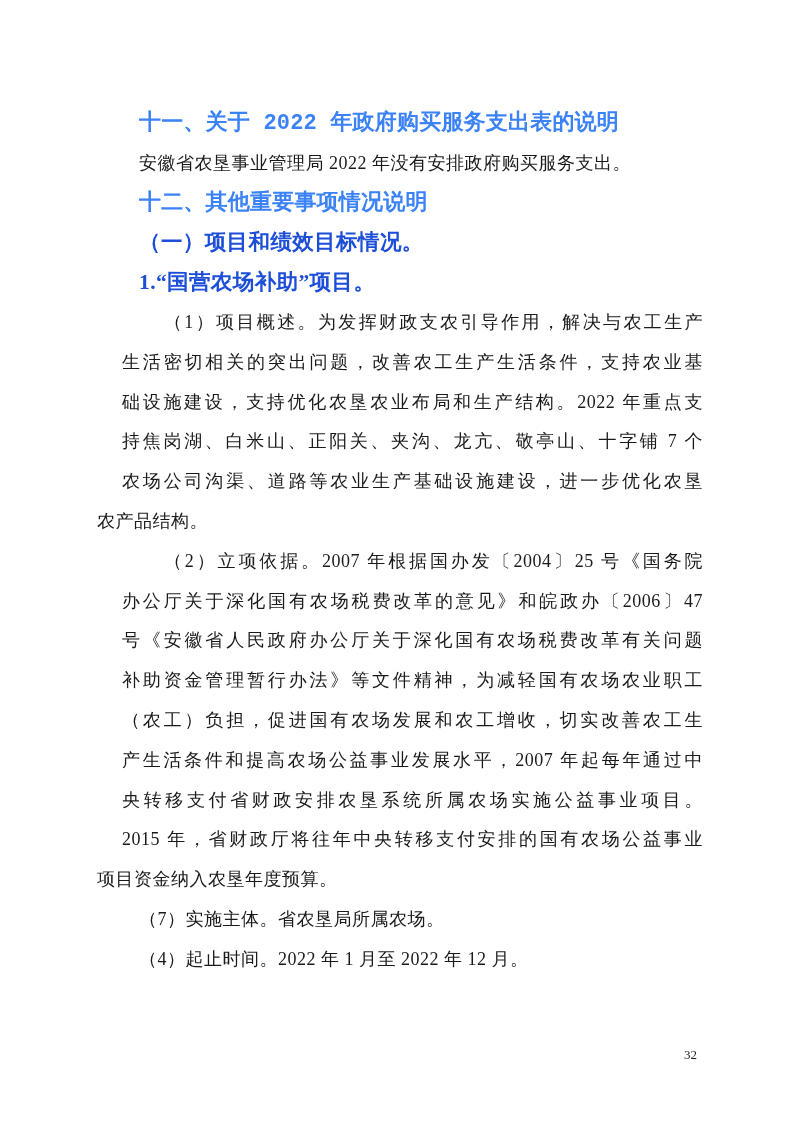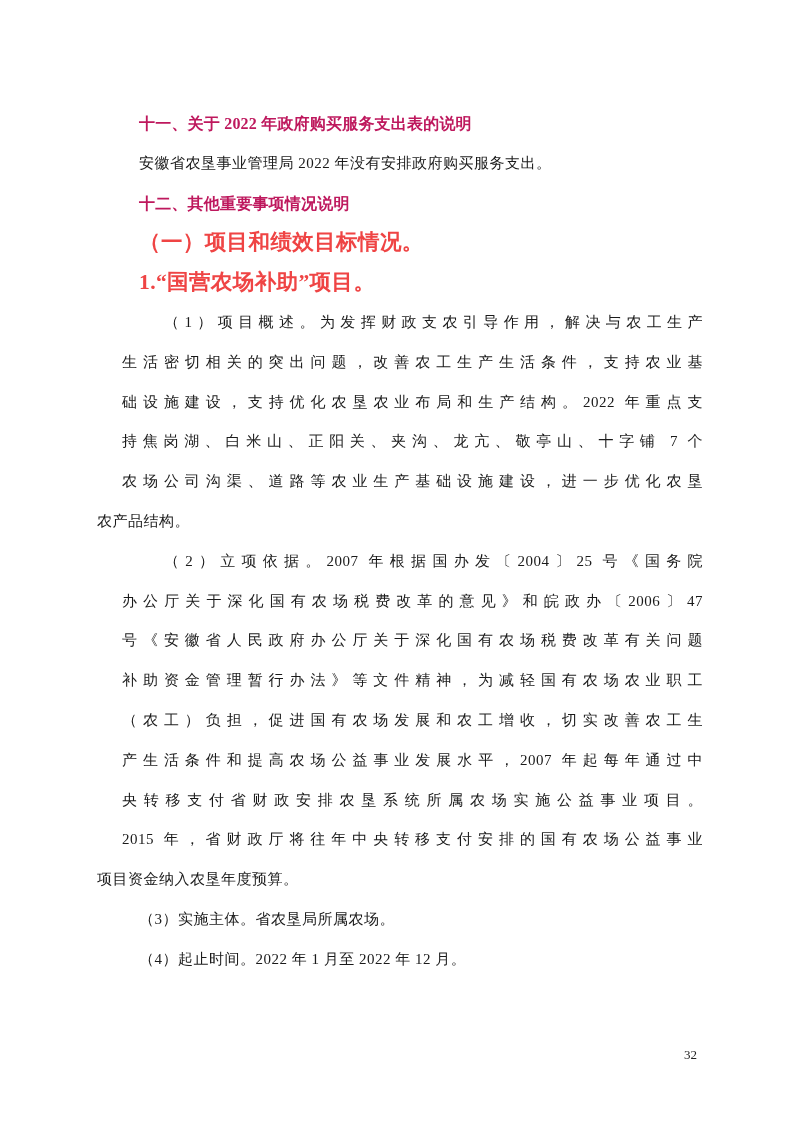--- a/index.html
+++ b/index.html
@@ -19,44 +19,44 @@
     left: 97px;
     top: 104px;
     width: 606px;
   }
   .line {
     height: 39.8px;
     line-height: 39.8px;
     white-space: nowrap;
     color: #1a1a1a;
     font-family: "Liberation Serif", "DejaVu Serif", serif;
-    font-size: 15px;
+    font-size: 18px;
     letter-spacing: 0.5px;
   }
   .line.j {
     white-space: normal;
     text-align: justify;
     text-align-last: justify;
     margin-left: 25px;
   }
   .line.ind {
     text-indent: 42px;
   }
   .line.h {
-    font-family: Liberation Serif, serif;
+    font-family: Liberation Mono, monospace;
     font-weight: 700;
-    font-size: 16px;
+    font-size: 22px;
     letter-spacing: 0.2px;
-    color: #be185d;
+    color: #3b82f6;
   }
   .line.h2 {
     font-weight: 700;
     font-size: 21.5px;
     letter-spacing: 0.4px;
-    color: #ef4444;
+    color: #1d4ed8;
   }
   .pagenum {
     position: absolute;
     top: 1022px;
     right: 97px;
     height: 18px;
     line-height: 18px;
     font-family: "Liberation Serif", "DejaVu Serif", serif;
     font-size: 13px;
     color: #222222;
@@ -81,17 +81,17 @@
     <div class="line">农产品结构。</div>
     <div class="line j ind">（2）立项依据。2007 年根据国办发〔2004〕25 号《国务院</div>
     <div class="line j">办公厅关于深化国有农场税费改革的意见》和皖政办〔2006〕47</div>
     <div class="line j">号《安徽省人民政府办公厅关于深化国有农场税费改革有关问题</div>
     <div class="line j">补助资金管理暂行办法》等文件精神，为减轻国有农场农业职工</div>
     <div class="line j">（农工）负担，促进国有农场发展和农工增收，切实改善农工生</div>
     <div class="line j">产生活条件和提高农场公益事业发展水平，2007 年起每年通过中</div>
     <div class="line j">央转移支付省财政安排农垦系统所属农场实施公益事业项目。</div>
     <div class="line j">2015 年，省财政厅将往年中央转移支付安排的国有农场公益事业</div>
     <div class="line">项目资金纳入农垦年度预算。</div>
-    <div class="line ind">（3）实施主体。省农垦局所属农场。</div>
+    <div class="line ind">（7）实施主体。省农垦局所属农场。</div>
     <div class="line ind">（4）起止时间。2022 年 1 月至 2022 年 12 月。</div>
   </div>
   <div class="pagenum">32</div>
 </div>
 
 </body></html>

